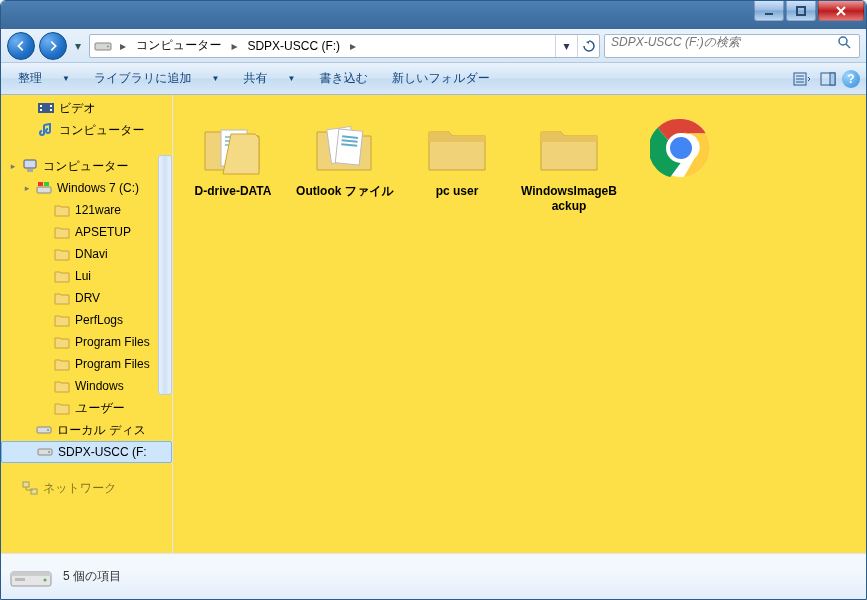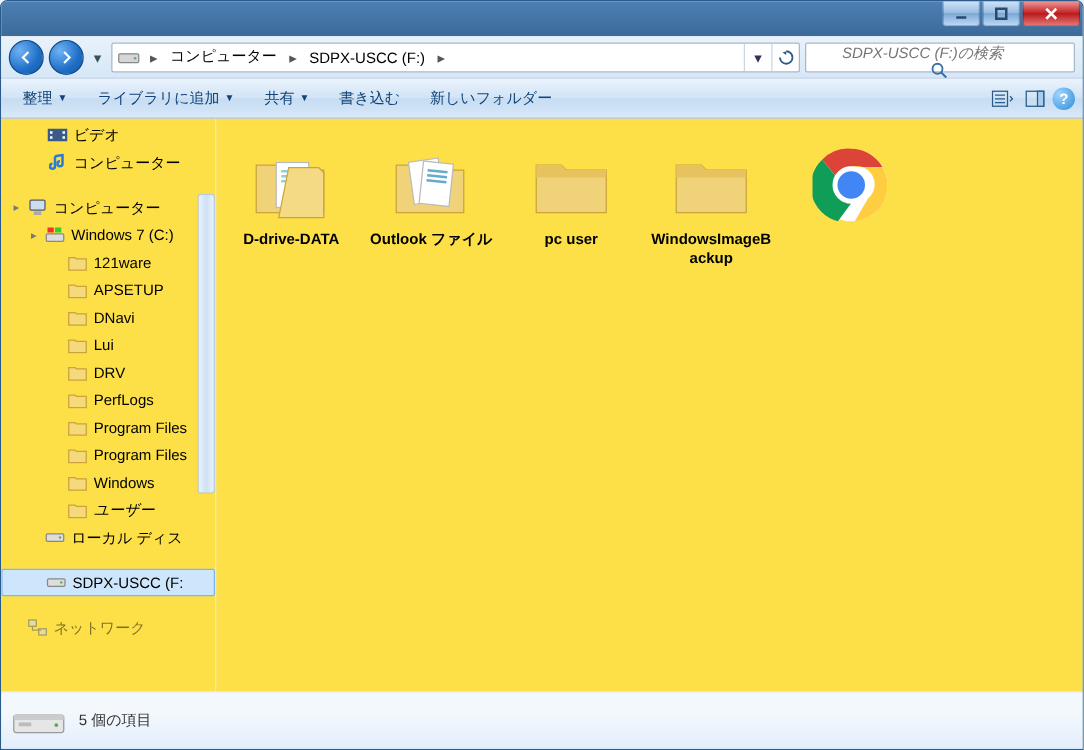--- a/index.html
+++ b/index.html
@@ -16,36 +16,36 @@
 .navbtn svg { width: 14px; height: 14px; }
 .nav-dd { width: 14px; height: 28px; display: flex; align-items: center; justify-content: center; color: #355; cursor: pointer; }
 
 .addr { flex: 1; height: 24px; border: 1px solid #a7b8cc; background: #fff; display: flex; align-items: center; border-radius: 2px; overflow: hidden; }
 .addr .seg { padding: 0 6px; height: 100%; display: flex; align-items: center; cursor: pointer; }
 .addr .arr { width: 14px; display: flex; align-items: center; justify-content: center; color: #555; cursor: pointer; }
 .addr-icon { width: 18px; height: 18px; margin: 0 4px; }
 .addr-tail { margin-left: auto; display: flex; }
 .addr-btn { width: 22px; height: 22px; display: flex; align-items: center; justify-content: center; border-left: 1px solid #cbd6e4; cursor: pointer; color: #335; }
 
-.search { width: 216px; height: 24px; border: 1px solid #a7b8cc; background: #fff; display: flex; align-items: center; border-radius: 2px; color: #8a9aad; font-style: italic; padding: 0 6px; flex-direction: column; }
+.search { width: 256px; height: 24px; border: 1px solid #a7b8cc; background: #fff; display: flex; align-items: flex-start; border-radius: 2px; color: #8a9aad; font-style: italic; padding: 0 6px; }
 .search input { flex: 1; border: none; outline: none; font-style: italic; color: #8a9aad; background: transparent; }
 .search .sicon { width: 16px; height: 16px; color: #3a6ea5; cursor: pointer; }
 
 .toolbar { height: 32px; background: linear-gradient(#eaf3fc, #d2e4f6 48%, #c5dcf2 52%, #d9e9f9); border-bottom: 1px solid #9fb8d5; display: flex; align-items: center; padding: 0 6px; gap: 2px; }
-.tbtn { padding: 4px 10px; display: flex; align-items: center; gap: 4px; cursor: pointer; color: #13437a; border: 1px solid transparent; border-radius: 3px; text-align: right; }
+.tbtn { padding: 4px 10px; display: flex; align-items: center; gap: 20px; cursor: pointer; color: #13437a; border: 1px solid transparent; border-radius: 3px; text-align: right; }
 .tbtn .dd { font-size: 8px; color: #13437a; }
 .toolbar .spacer { flex: 1; }
 .ticon { width: 24px; height: 24px; display: flex; align-items: center; justify-content: center; cursor: pointer; border: 1px solid transparent; border-radius: 3px; }
 .help { width: 18px; height: 18px; border-radius: 50%; background: radial-gradient(circle at 30% 30%, #9fd4ff, #2d8ed6); color: #fff; display: flex; align-items: center; justify-content: center; font-weight: bold; cursor: pointer; }
 
 .body { flex: 1; display: flex; background: #fde047; overflow: hidden; }
 .tree { width: 172px; border-right: 1px solid #dfe6ee; overflow-y: auto; overflow-x: hidden; position: relative; }
 .tree-inner { padding: 2px 0 20px 0; }
 .node { display: flex; align-items: center; height: 22px; padding-right: 4px; cursor: pointer; white-space: nowrap; overflow: hidden; }
-.node.sel { background: #cde6fc; border: 1px solid #7bb6ef; border-radius: 2px; margin-top: 14px; }
+.node.sel { background: #cde6fc; border: 1px solid #7bb6ef; border-radius: 2px; }
 .node .exp { width: 12px; height: 12px; margin-right: 2px; display: flex; align-items: center; justify-content: center; color: #777; font-size: 9px; }
 .node .ic { width: 18px; height: 16px; margin-right: 4px; display: flex; align-items: center; justify-content: center; }
 .scroll-thumb { position: absolute; right: 0; top: 60px; width: 14px; height: 240px; background: linear-gradient(90deg,#eaf2fb,#cfe1f4 50%,#eaf2fb); border: 1px solid #b8cde4; border-radius: 3px; }
 
 .content { flex: 1; padding: 8px 4px; display: flex; flex-wrap: wrap; align-content: flex-start; overflow: auto; }
 .item { width: 112px; margin: 8px 0; display: flex; flex-direction: column; align-items: center; cursor: pointer; border: 1px solid transparent; border-radius: 3px; padding: 4px; }
 .item .big { width: 72px; height: 64px; display: flex; align-items: center; justify-content: center; }
 .item .lbl { text-align: center; margin-top: 4px; line-height: 1.25; word-break: break-word; font-weight: bold; }
 
 .status { height: 46px; border-top: 1px solid #dbe4ef; background: linear-gradient(#f3f8fd 0%, #f3f8fd 35%, #e3eefb 100%); display: flex; align-items: center; padding: 4px 8px; font-size: 12px; color: #333; }

